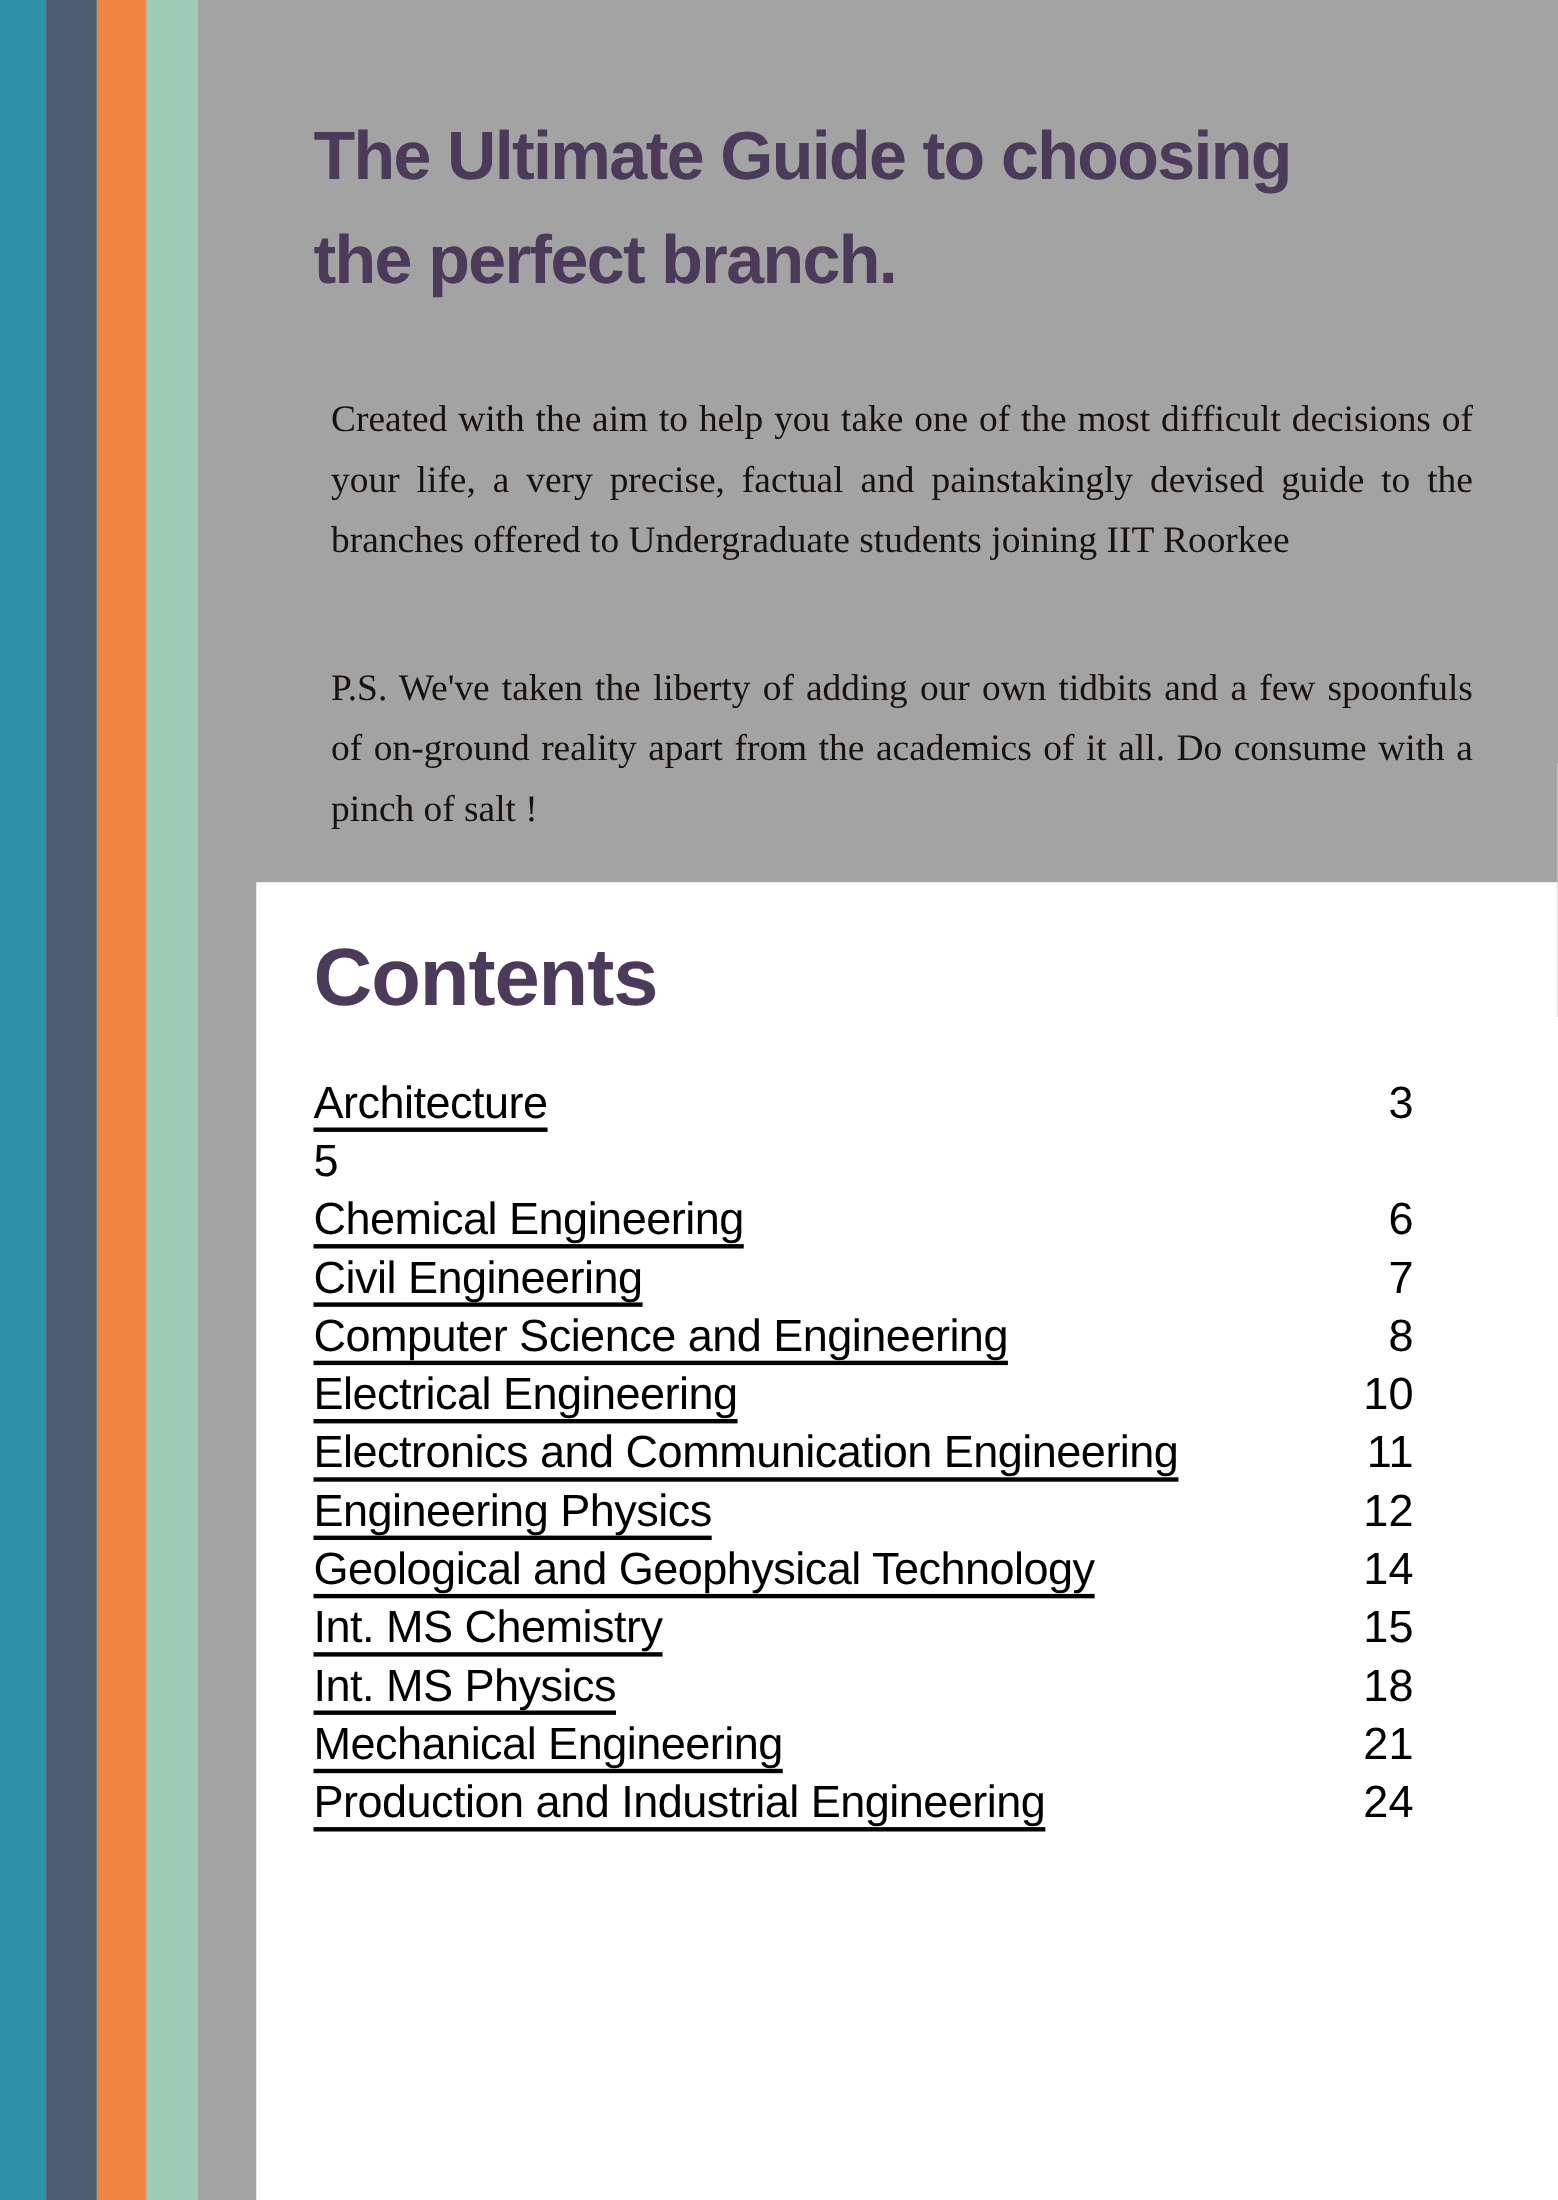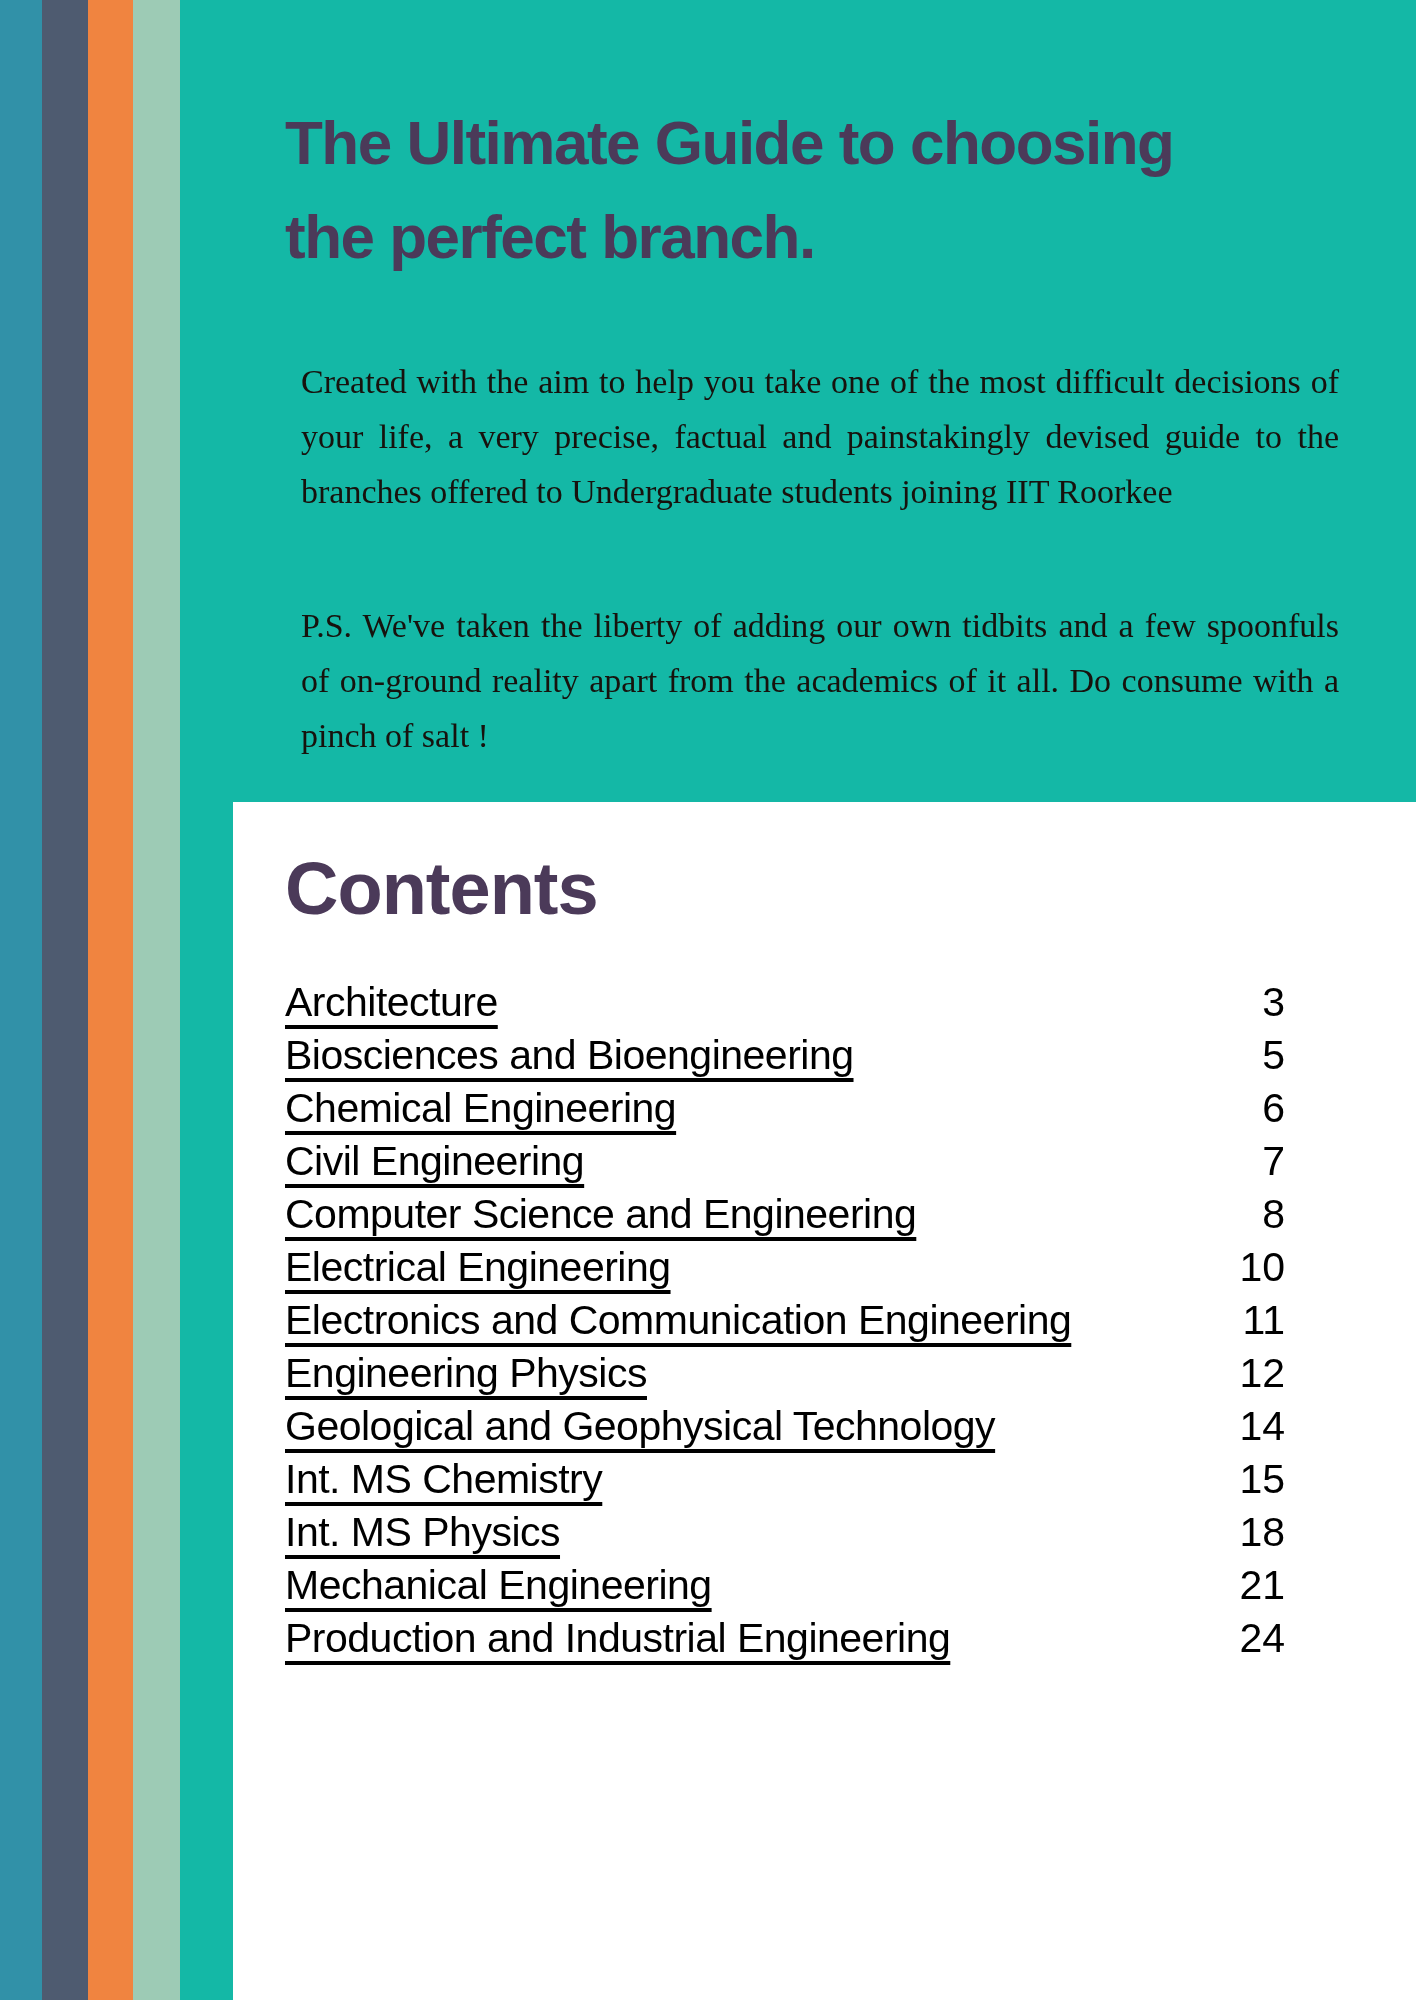--- a/index.html
+++ b/index.html
@@ -1,20 +1,20 @@
 <!DOCTYPE html>
 <html><head>
 <meta charset="utf-8">
 <style>
   html, body { margin: 0; padding: 0; }
   .page {
     position: relative;
     width: 1416px;
     height: 2000px;
-    background: #14b8a6;
+    background: #a3a3a3;
     overflow: hidden;
     font-family: "Liberation Sans", sans-serif;
   }
   .stripe { position: absolute; top: 0; bottom: 0; }
   .stripe-teal   { left: 0;    width: 42px; background: #3191A8; }
   .stripe-slate  { left: 42px; width: 46px; background: #4E5B70; }
   .stripe-orange { left: 88px; width: 45px; background: #F08440; }
   .stripe-sage   { left: 133px; width: 47px; background: #9DCBB5; }
 
   .white-panel {
@@ -113,21 +113,20 @@
 
   <h2 class="contents-heading">Contents</h2>
 
   <div class="toc" id="toc">
   <div class="toc-row">
     <a class="toc-label">Architecture</a>
     <span class="toc-page">3</span>
   </div>
 
   <div class="toc-row">
-    <a class="toc-label">Biosciences and Bioengineering</a>
     <span class="toc-page">5</span>
   </div>
 
   <div class="toc-row">
     <a class="toc-label">Chemical Engineering</a>
     <span class="toc-page">6</span>
   </div>
 
   <div class="toc-row">
     <a class="toc-label">Civil Engineering</a>

